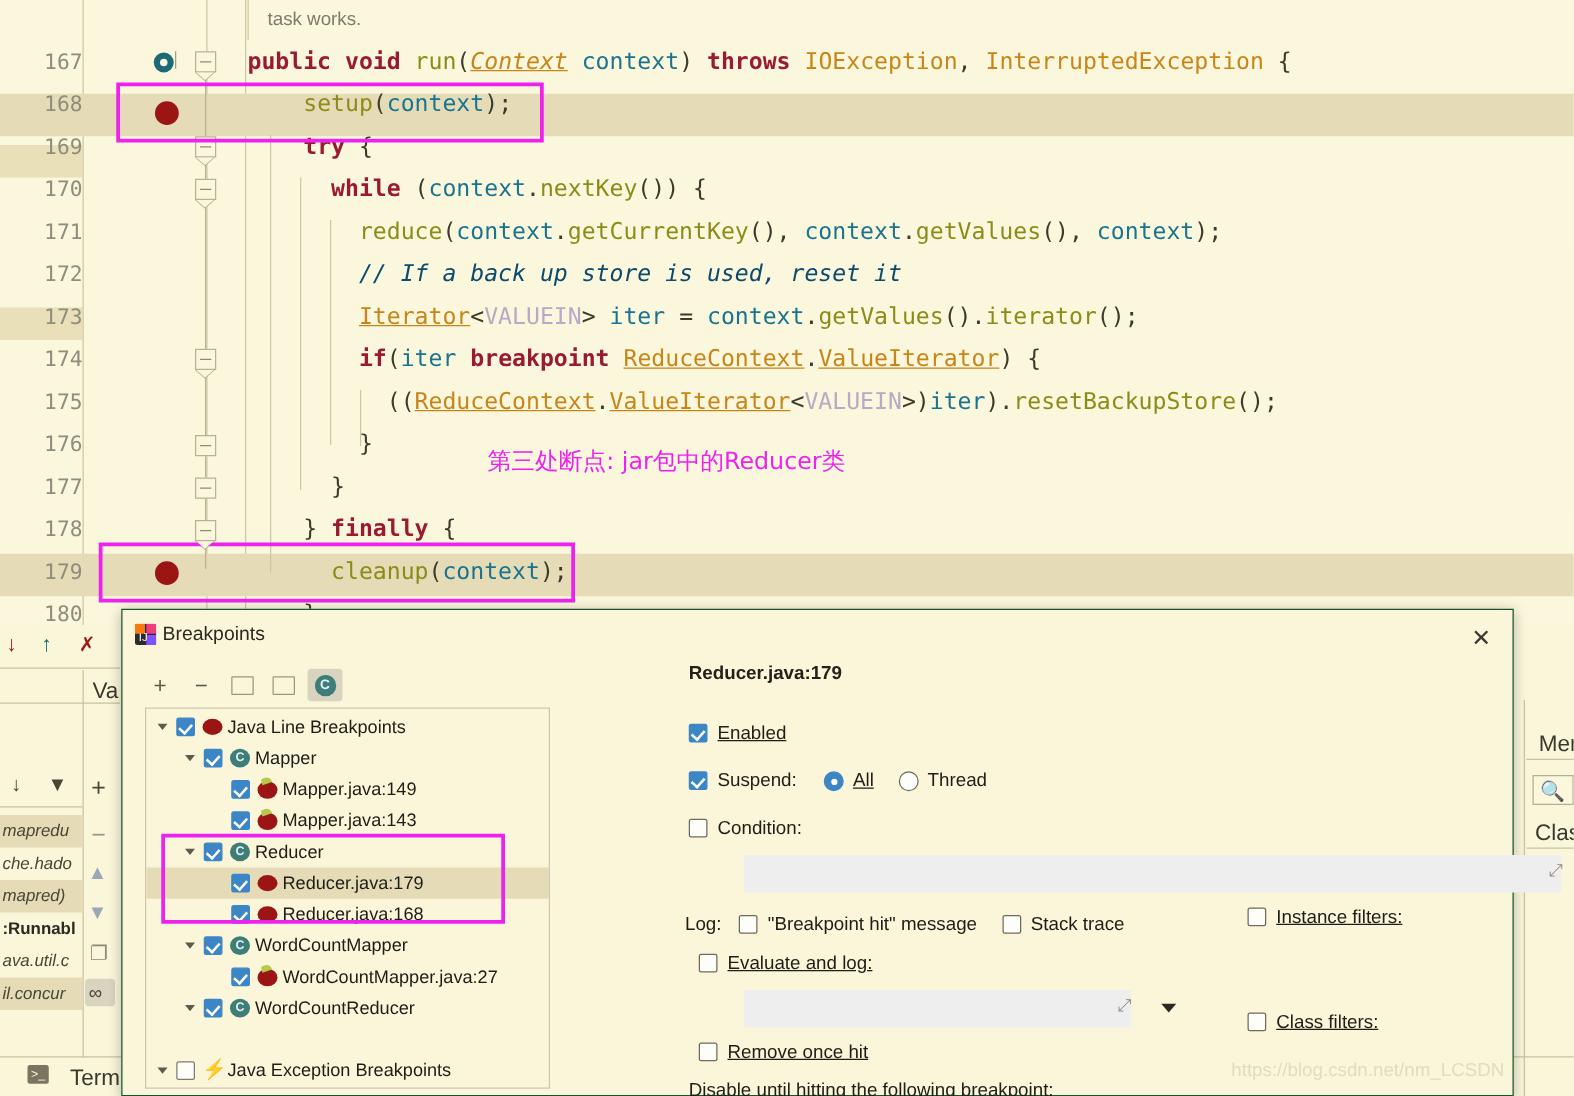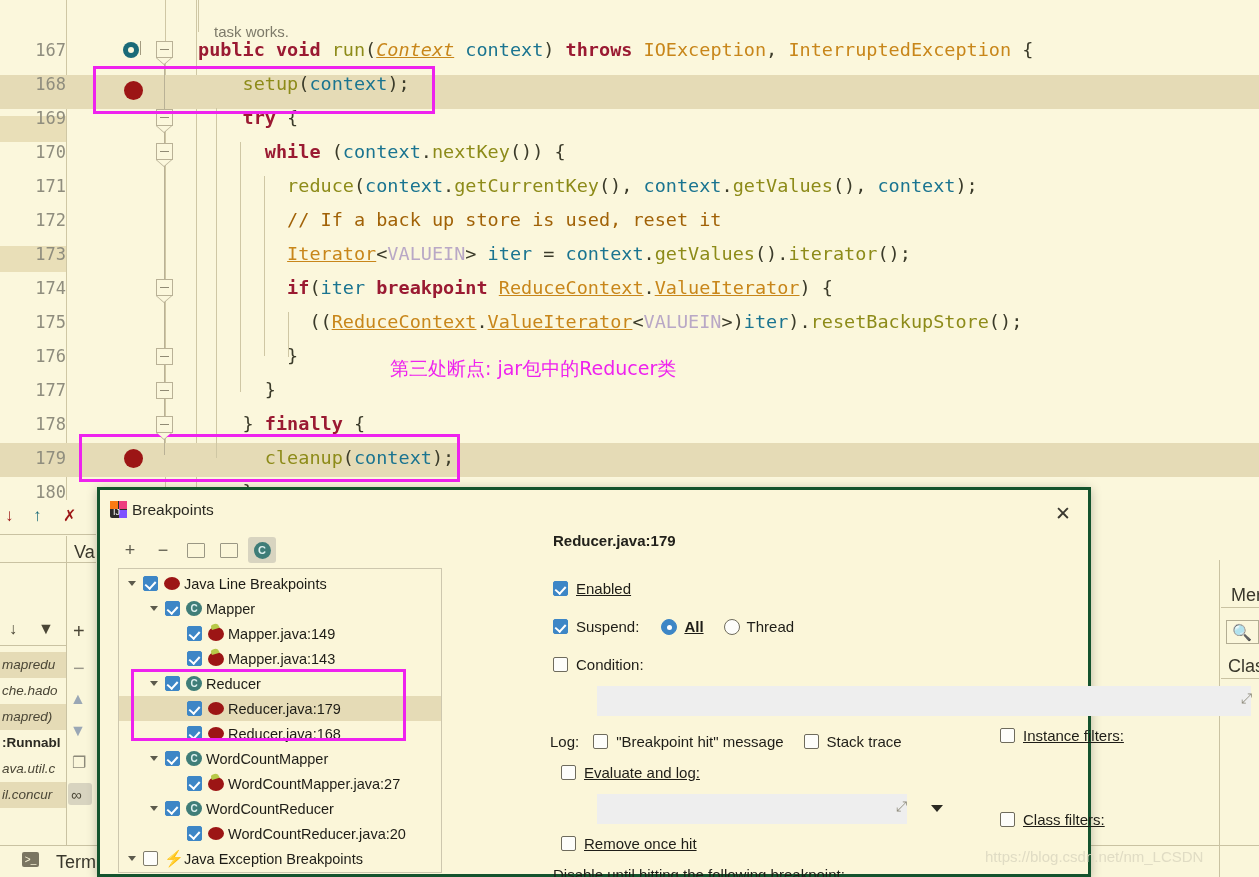--- a/index.html
+++ b/index.html
@@ -57,22 +57,22 @@
   
   .kw   { color: #9a1a32; font-weight: 700; }
   .clsn { color: #c8861a; }
   .clsu { color: #c8861a; text-decoration: underline; }
   .clsui{ color: #c8861a; font-style: italic; text-decoration: underline; }
   .mth  { color: #8d8b19; }
   .par  { color: #1a7490; }
   .var  { color: #1a7490; }
   .pun  { color: #3b3b2a; }
   .gen  { color: #b9a8c6; }
-  .cmt  { color: #a16207; }
-  .docw { color: #7e7b6a; margin-top: 16px; }
+  .cmt  { color: #0c4a6e; font-style: italic; }
+  .docw { color: #7e7b6a; }
 
   .cn-note {
     position: absolute; left: 390px; top: 356px;
     font-family: "DejaVu Sans", sans-serif; font-size: 19px; color: #ee22ee;
     white-space: nowrap;
   }
   .mg-box { position: absolute; border: 3px solid #ee22ee; }
 
   
   .bottom-area { position:absolute; left:0; top:500px; width:1259px; height:377px; background:#faf6da; }
@@ -83,22 +83,22 @@
     position:absolute; left:0; font-family:"Liberation Sans", sans-serif;
     font-size:13.5px; font-style:italic; color:#4a4636; white-space:nowrap;
     padding-left:2px;
   }
   .stack-item.sel { background:#e5dbb6; }
   .stack-item.bold { font-style:normal; font-weight:700; color:#2b2a22; }
   .panel-hdr { position:absolute; font-family:"Liberation Sans",sans-serif; font-size:18px; color:#3a382c; }
 
   
   .dialog {
-    position: absolute; left: 97px; top: 487px; width: 994px; height: 390px;
-    background: #fbf6d9; border: 3px solid #14532d;
+    position: absolute; left: 97px; top: 487px; width: 1114px; height: 390px;
+    background: #fbf6d9; border: 1px solid #14532d;
     box-shadow: 0 2px 10px rgba(0,0,0,0.25);
   }
   .dlg-title {
     position:absolute; left:32px; top:11px;
     font-family:"Liberation Sans",sans-serif; font-size:15.5px; color:#2b2a22;
   }
   .dlg-icon { position:absolute; left:10px; top:11px; width:17px; height:17px; }
   .dlg-close {
     position:absolute; right:10px; top:10px; width:30px; height:26px;
     display:flex; align-items:center; justify-content:center;
@@ -397,26 +397,20 @@
             <span style="position:absolute;left:3px;top:-3px;width:8px;height:5px;background:#b7c94a;border-radius:2px 4px 0 0;transform:rotate(-18deg);"></span>
           </span>
           <span>WordCountMapper.java:27</span>
         </div>
         <div class="trow" style="top: 227px; padding-left: 28px;">
           <span class="arrow"></span>
           <span class="cbx" style="margin-left: 4px;"></span>
           <span class="ic cls-circ" style="margin-left: 6px;">C</span>
           <span>WordCountReducer</span>
         </div>
-        <div class="trow" style="top: 252px; padding-left: 50px;">
-          <span style="width: 14px; flex: 0 0 14px;"></span>
-          <span class="cbx" style="margin-left: 4px;"></span>
-          <span class="ic reddot"></span>
-          <span>WordCountReducer.java:20</span>
-        </div>
         <div class="trow" style="top: 277px; padding-left: 6px;">
           <span class="arrow"></span>
           <span class="cbx off" style="margin-left: 4px;"></span>
           <span class="ic" style="margin-left: 6px; color: rgb(192, 32, 44); font-size: 16px; font-weight: 700; line-height: 16px;">⚡</span>
           <span>Java Exception Breakpoints</span>
         </div>
         <div class="trow" style="top: 302px; padding-left: 28px;">
           <span style="width: 14px; flex: 0 0 14px;"></span>
         </div>
       </div>
@@ -429,21 +423,21 @@
 
       <div class="fl" style="left:0;top:12px;">
         <span class="fcbx"></span>
         <span class="u">Enabled</span>
       </div>
 
       <div class="fl" style="left:0;top:50px;">
         <span class="fcbx"></span>
         <span>Suspend:</span>
         <span class="radio on" style="margin-left:22px;"></span>
-        <span style="font-weight:700;text-align:right;" class="u">All</span>
+        <span style="font-weight:400;text-align:right;" class="u">All</span>
         <span class="radio" style="margin-left:20px;"></span>
         <span>Thread</span>
       </div>
 
       <div class="fl" style="left:0;top:88px;">
         <span class="fcbx off"></span>
         <span>Condition:</span>
       </div>
       <div class="txtfield" style="left:44px;top:118px;width:654px;height:30px;"></div>
       <div class="expand-ic" style="left:688px;top:122px;">⤢</div>

